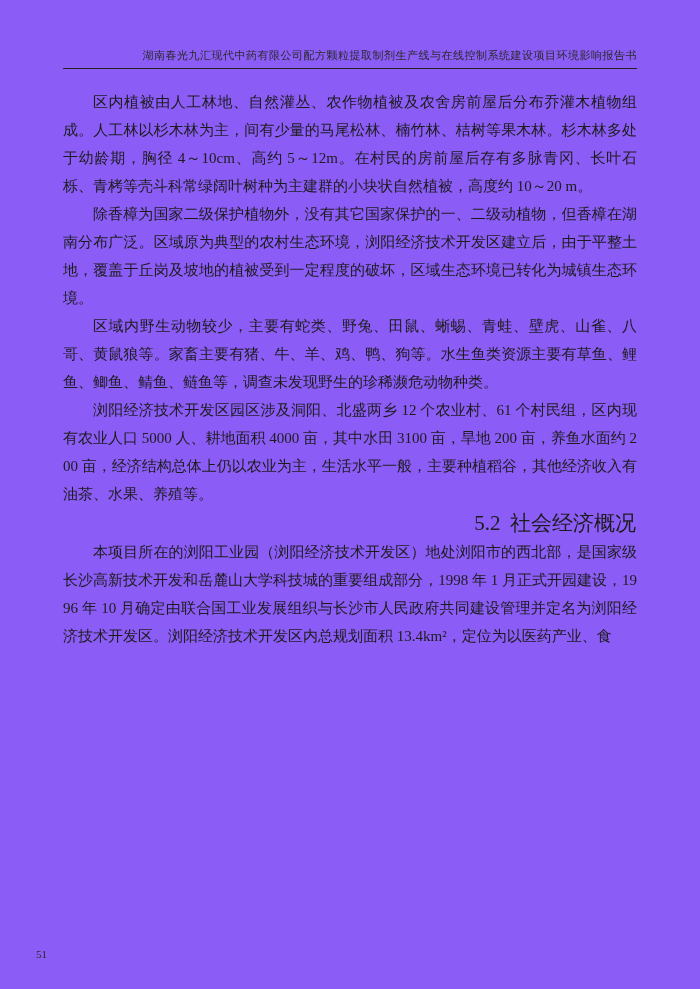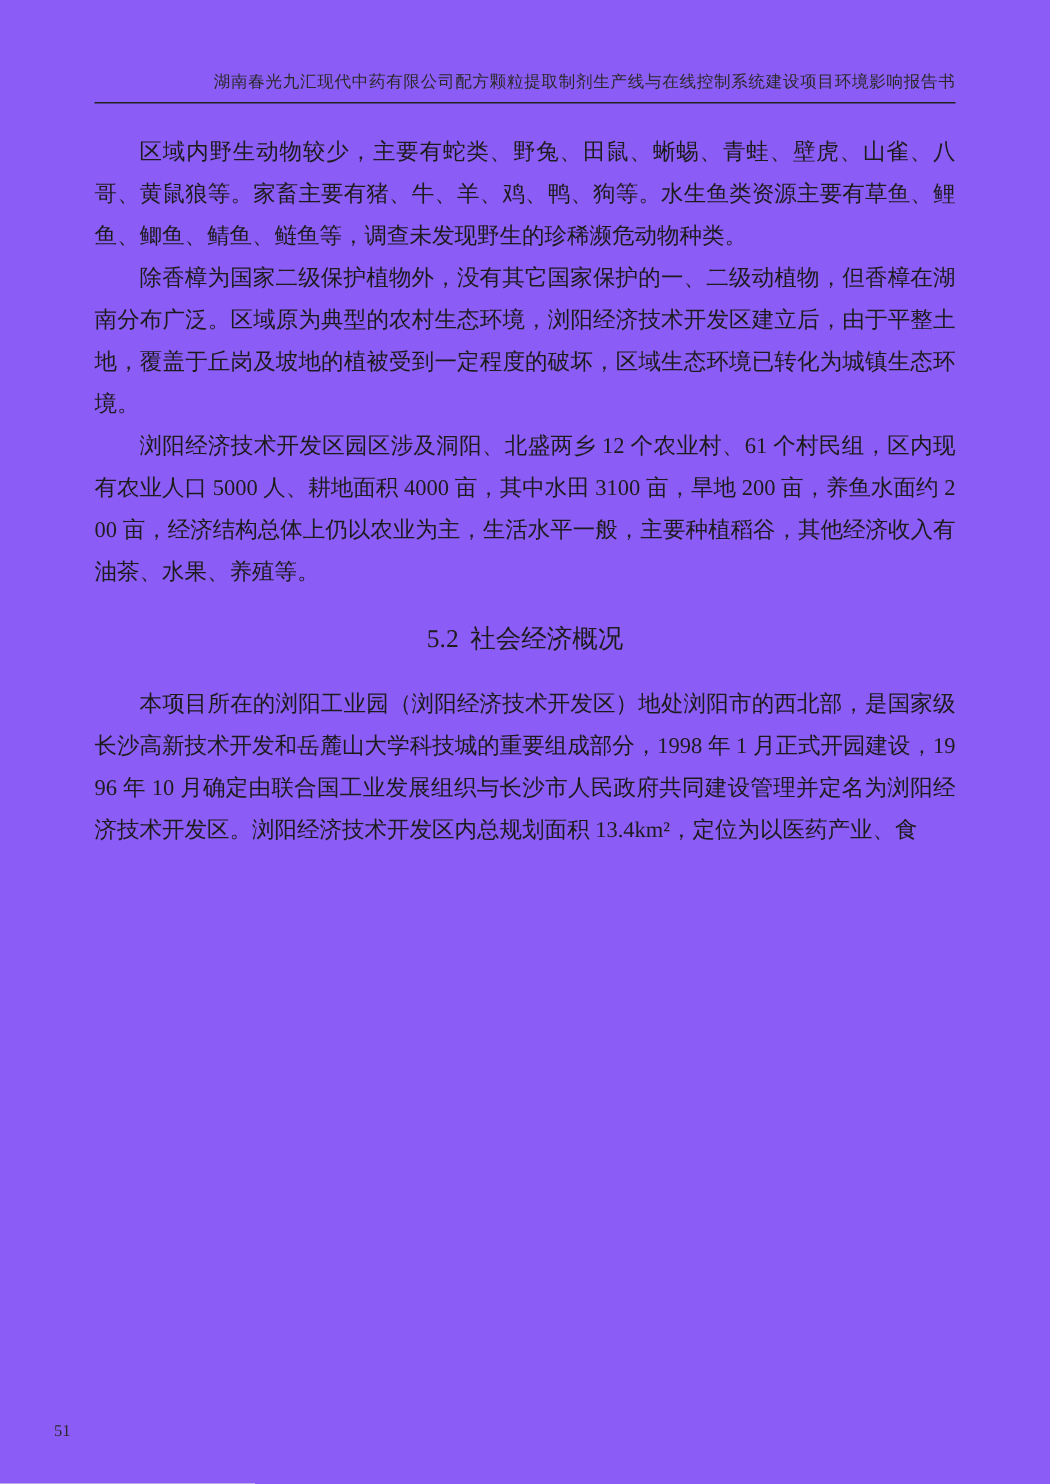--- a/index.html
+++ b/index.html
@@ -40,25 +40,25 @@
     font-size: 15px;
     line-height: 28px;
     text-align: justify;
   }
   .content p {
     margin: 0;
     text-indent: 2em;
     word-break: break-all;
   }
   .content h2, .content h3 {
-    margin: 16px;
-    font-size: 17px;
+    margin: 1px;
+    font-size: 21px;
     line-height: 28px;
     font-weight: normal;
-    text-align: center;
+    text-align: right;
   }
   .h-num { margin-right: 0.45em; }
   .h-num-wide { margin-right: 0.95em; }
   .footer {
     position: absolute;
     bottom: 28px;
     left: 0;
     width: 100%;
     text-align: left;
     font-size: 11px;
@@ -71,22 +71,23 @@
 <body>
 
 <div class="page">
 
   <div class="header">
     <div class="header-title">湖南春光九汇现代中药有限公司配方颗粒提取制剂生产线与在线控制系统建设项目环境影响报告书</div>
     <div class="header-rule"></div>
   </div>
 
   <div class="content">
+    <p>区内植被由人工林地、自然灌丛、农作物植被及农舍房前屋后分布乔灌木植物组成。人工林以杉木林为主，间有少量的马尾松林、楠竹林、桔树等果木林。杉木林多处于幼龄期，胸径 4～10cm、高约 5～12m。在村民的房前屋后存有多脉青冈、长叶石栎、青栲等壳斗科常绿阔叶树种为主建群的小块状自然植被，高度约 10～20 m。</p>
+    <p>除香樟为国家二级保护植物外，没有其它国家保护的一、二级动植物，但香樟在湖南分布广泛。区域原为典型的农村生态环境，浏阳经济技术开发区建立后，由于平整土地，覆盖于丘岗及坡地的植被受到一定程度的破坏，区域生态环境已转化为城镇生态环境。</p>
     <p>区域内野生动物较少，主要有蛇类、野兔、田鼠、蜥蜴、青蛙、壁虎、山雀、八哥、黄鼠狼等。家畜主要有猪、牛、羊、鸡、鸭、狗等。水生鱼类资源主要有草鱼、鲤鱼、鲫鱼、鲭鱼、鲢鱼等，调查未发现野生的珍稀濒危动物种类。</p>
-    <p>除香樟为国家二级保护植物外，没有其它国家保护的一、二级动植物，但香樟在湖南分布广泛。区域原为典型的农村生态环境，浏阳经济技术开发区建立后，由于平整土地，覆盖于丘岗及坡地的植被受到一定程度的破坏，区域生态环境已转化为城镇生态环境。</p>
     <p>浏阳经济技术开发区园区涉及洞阳、北盛两乡 12 个农业村、61 个村民组，区内现有农业人口 5000 人、耕地面积 4000 亩，其中水田 3100 亩，旱地 200 亩，养鱼水面约 200 亩，经济结构总体上仍以农业为主，生活水平一般，主要种植稻谷，其他经济收入有油茶、水果、养殖等。</p>
 
     <h2>
       <span class="h-num">5.2</span><span>社会经济概况</span>
     </h2>
 
 
     <p>本项目所在的浏阳工业园（浏阳经济技术开发区）地处浏阳市的西北部，是国家级长沙高新技术开发和岳麓山大学科技城的重要组成部分，1998 年 1 月正式开园建设，1996 年 10 月确定由联合国工业发展组织与长沙市人民政府共同建设管理并定名为浏阳经济技术开发区。浏阳经济技术开发区内总规划面积 13.4km²，定位为以医药产业、食</p>
   </div>
 

